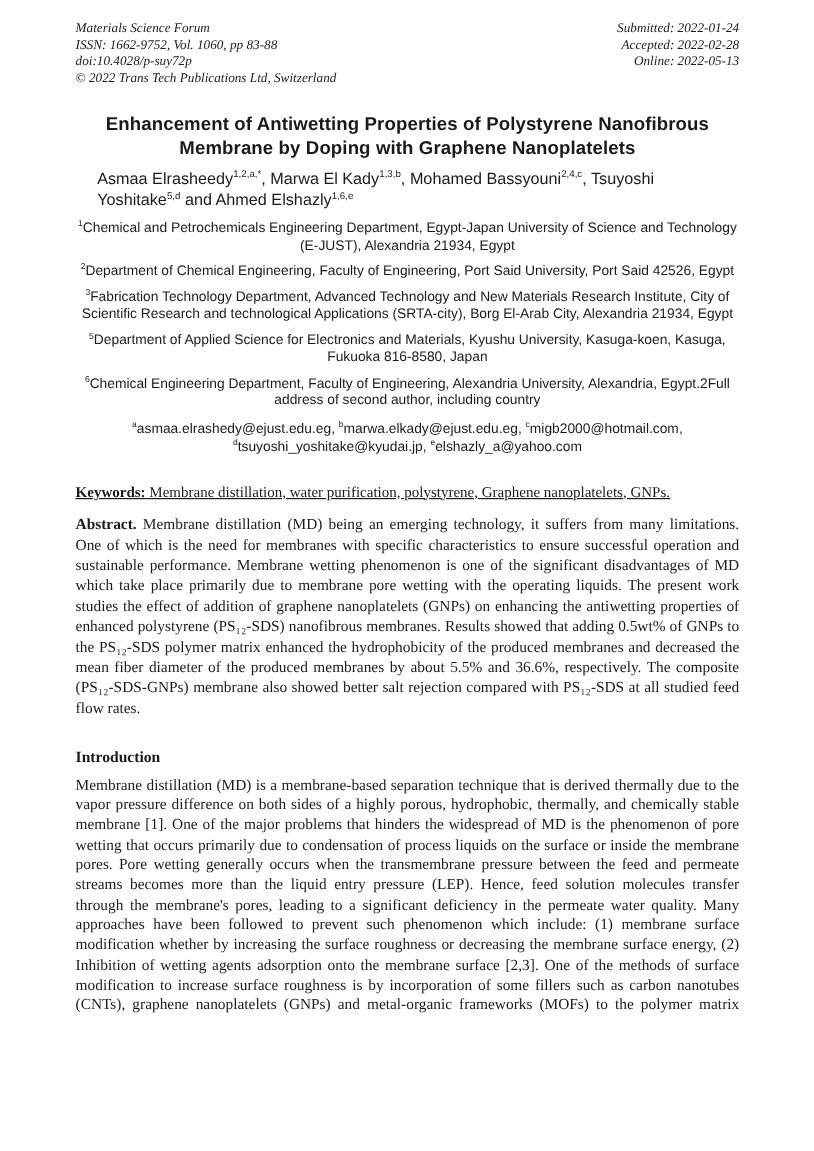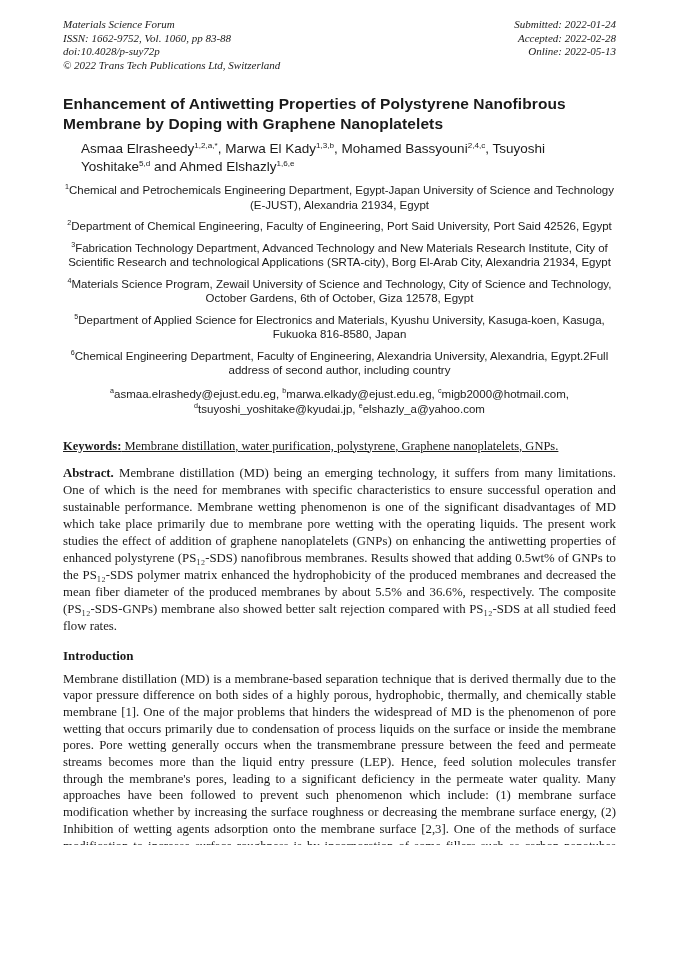--- a/index.html
+++ b/index.html
@@ -17,21 +17,21 @@
     overflow:hidden;
   }
   
   .mast{display:flex;justify-content:space-between;
     font:italic 11px/13.5px var(--serif);}
   .mast-right{text-align:right;}
   
   h1.title{
     margin:22px 0 0 0;
     font:bold 15.5px/19.5px var(--sans);
-    text-align:left;letter-spacing:.1px;
+    text-align:center;letter-spacing:.1px;
   }
   
   .authors{
     margin:7px 18px 0 18px;
     font:13.5px/18px var(--sans);
     text-align:left;
   }
   .authors sup{font-size:60%;line-height:0;}
   
   .affil-list{margin-top:0;}
@@ -53,21 +53,21 @@
     text-decoration:underline;
   }
   
   .abstract{
     margin:11px 0 0 0;
     font:12.8px/17px var(--serif);
     text-align:justify;
   }
   
   h2.section{
-    margin:12px 0 0 0;
+    margin:23px 0 0 0;
     font:bold 13px/17px var(--serif);
   }
   .body-par{
     margin:7px 0 0 0;
     font:12.8px/16.7px var(--serif);
     text-align:justify;
   }
   b{font-weight:bold;}
 </style>
 </head>
@@ -90,21 +90,20 @@
   </header>
 
   <h1 class="title">Enhancement of Antiwetting Properties of Polystyrene Nanofibrous Membrane by Doping with Graphene Nanoplatelets</h1>
 
   <p class="authors" id="authors"><span>Asmaa Elrasheedy</span><sup>1,2,a,*</sup>, <span>Marwa El Kady</span><sup>1,3,b</sup>, <span>Mohamed Bassyouni</span><sup>2,4,c</sup>, <span>Tsuyoshi Yoshitake</span><sup>5,d</sup> and <span>Ahmed Elshazly</span><sup>1,6,e</sup></p>
 
   <div class="affil-list" id="affiliations">
       <p class="affil"><sup>1</sup><span>Chemical and Petrochemicals Engineering Department, Egypt-Japan University of Science and Technology (E-JUST), Alexandria 21934, Egypt</span></p>
       <p class="affil"><sup>2</sup><span>Department of Chemical Engineering, Faculty of Engineering, Port Said University, Port Said 42526, Egypt</span></p>
       <p class="affil"><sup>3</sup><span>Fabrication Technology Department, Advanced Technology and New Materials Research Institute, City of Scientific Research and technological Applications (SRTA-city), Borg El-Arab City, Alexandria 21934, Egypt</span></p>
-      <p class="affil"><sup>4</sup><span>Materials Science Program, Zewail University of Science and Technology, City of Science and Technology, October Gardens, 6th of October, Giza 12578, Egypt</span></p>
       <p class="affil"><sup>5</sup><span>Department of Applied Science for Electronics and Materials, Kyushu University, Kasuga-koen, Kasuga, Fukuoka 816-8580, Japan</span></p>
       <p class="affil"><sup>6</sup><span>Chemical Engineering Department, Faculty of Engineering, Alexandria University, Alexandria, Egypt.2Full address of second author, including country</span></p>
     </div>
 
   <p class="emails" id="emails"><sup>a</sup><span>asmaa.elrashedy@ejust.edu.eg</span>, <sup>b</sup><span>marwa.elkady@ejust.edu.eg</span>, <sup>c</sup><span>migb2000@hotmail.com</span>, <sup>d</sup><span>tsuyoshi_yoshitake@kyudai.jp</span>, <sup>e</sup><span>elshazly_a@yahoo.com</span></p>
 
   <p class="keywords"><b>Keywords:</b><span> Membrane distillation, water purification, polystyrene, Graphene nanoplatelets, GNPs.</span></p>
 
   <p class="abstract"><b>Abstract.</b><span> Membrane distillation (MD) being an emerging technology, it suffers from many limitations. One of which is the need for membranes with specific characteristics to ensure successful operation and sustainable performance. Membrane wetting phenomenon is one of the significant disadvantages of MD which take place primarily due to membrane pore wetting with the operating liquids. The present work studies the effect of addition of graphene nanoplatelets (GNPs) on enhancing the antiwetting properties of enhanced polystyrene (PS₁₂-SDS) nanofibrous membranes. Results showed that adding 0.5wt% of GNPs to the PS₁₂-SDS polymer matrix enhanced the hydrophobicity of the produced membranes and decreased the mean fiber diameter of the produced membranes by about 5.5% and 36.6%, respectively. The composite (PS₁₂-SDS-GNPs) membrane also showed better salt rejection compared with PS₁₂-SDS at all studied feed flow rates.</span></p>
 

